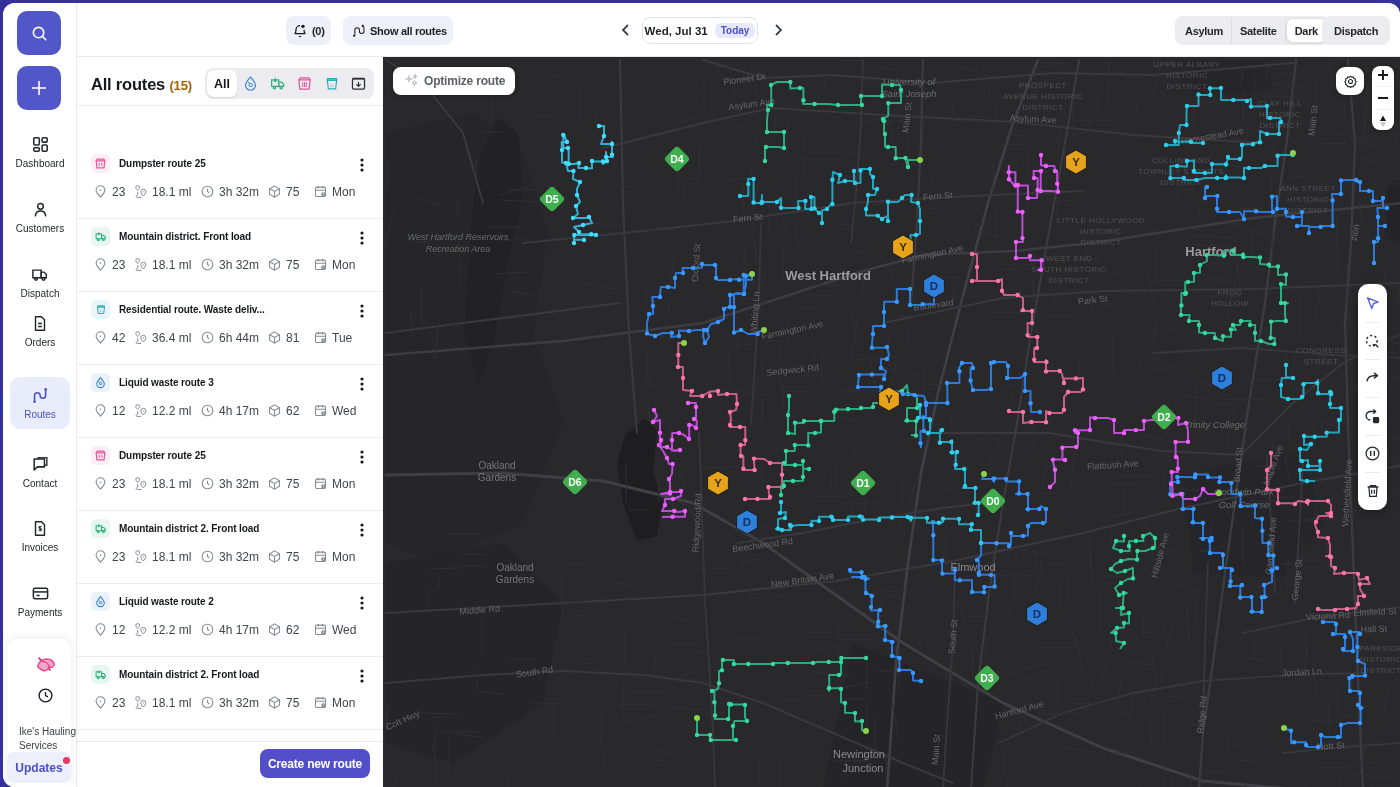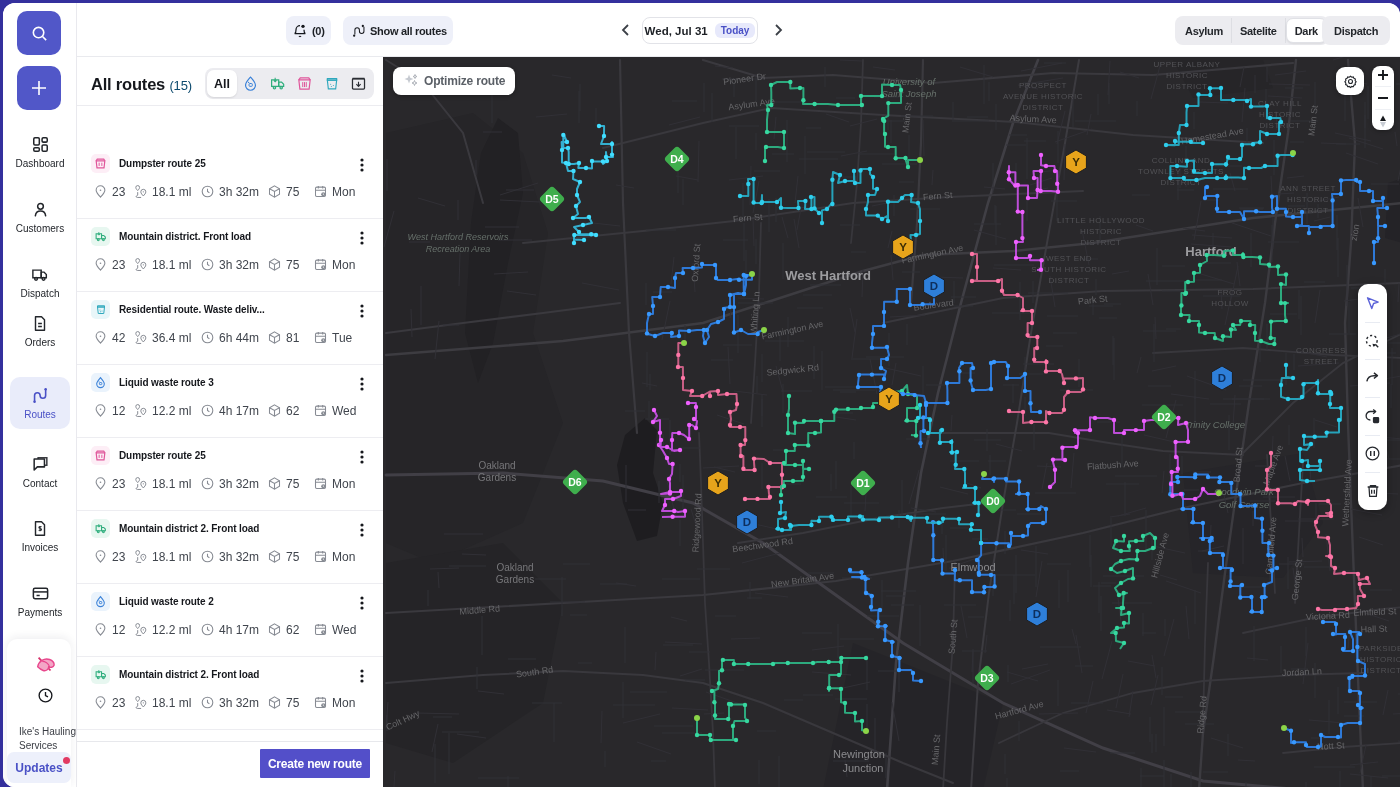--- a/index.html
+++ b/index.html
@@ -23,37 +23,37 @@
 .seg .opt{padding:0 7px;height:25px;display:flex;align-items:center;border-radius:7px;letter-spacing:-.3px}
 .seg .sel{background:#fff;border:1px solid #e0e1e6;box-shadow:0 1px 2px rgba(0,0,0,.08)}
 .lbtn{position:absolute;top:13px;height:29px;background:#eef0f9;border-radius:8px;display:flex;align-items:center;gap:4px;padding:0 6px;font-size:11px;font-weight:bold;color:#1d2025;white-space:nowrap;letter-spacing:-.3px}
 .datebox{position:absolute;left:565px;top:14px;width:116px;height:27px;border:1px solid #e2e3e8;border-radius:8px;display:flex;align-items:center;justify-content:center;gap:7px;font-size:11.5px;font-weight:bold;color:#1d2025;white-space:nowrap}
 .today{background:#e7e9fb;color:#4a51c6;font-size:10px;font-weight:bold;padding:2px 6px;border-radius:6px}
 .chev{position:absolute;top:20px;width:14px;height:14px;color:#3c4047}
 
 #panel{position:absolute;left:74px;top:54px;width:306px;bottom:0;background:#fff;z-index:3}
 #phead{position:absolute;left:0;right:0;top:0;height:49px;border-bottom:1px solid #ececf0}
 #ptitle{position:absolute;left:14px;top:18px;font-size:16.5px;font-weight:bold;color:#16181d;letter-spacing:-.2px}
-#ptitle span{font-size:13px;font-weight:normal;color:#0c4a6e}
+#ptitle span{font-size:13px;font-weight:bold;color:#a16207}
 #filters{position:absolute;right:9px;top:11px;height:31px;background:#ececf0;border-radius:8px;display:flex;align-items:center;padding:2px}
 #filters .fall{width:30px;height:27px;background:#fff;border-radius:7px;box-shadow:0 1px 2px rgba(0,0,0,.1);display:flex;align-items:center;justify-content:center;font-size:12.5px;font-weight:bold;color:#16181d}
 #filters .fi{width:27px;height:27px;display:flex;align-items:center;justify-content:center}
 #psearch svg{flex:none}
 #psearch{position:absolute;left:0;right:0;top:50px;height:39px;border-bottom:1px solid #ececf0;display:flex;align-items:center;padding:0 14px;gap:8px;color:#9ca0a8;font-size:11px;white-space:nowrap;overflow:hidden}
 #cards{position:absolute;left:0;right:0;top:89px;bottom:46px;overflow:hidden}
 .card{position:absolute;left:0;right:0;height:73px;border-bottom:1px solid #ededf1}
 .crow1{position:absolute;left:14px;top:8px;display:flex;align-items:center;gap:9px}
 .cbadge{width:19px;height:19px;border-radius:5px;display:flex;align-items:center;justify-content:center}
 .ctitle{font-size:10px;font-weight:bold;color:#16181d;letter-spacing:-.1px}
 .kebab{position:absolute;right:12px;top:8px;width:18px;height:22px;display:flex;align-items:center;justify-content:center}
 .crow2{position:absolute;left:0px;top:38px;height:16px;color:#40454d;font-size:12px}
 .crow2 svg{margin-right:4px;vertical-align:-3px}
 .crow2 .st{white-space:nowrap}
 #pfoot{position:absolute;left:0;right:0;bottom:0;height:46px;background:#fff;border-top:1px solid #e7e8ec}
-#newroute{position:absolute;right:13px;top:7px;width:110px;height:29px;background:#534fc9;color:#fff;border-radius:1px;font-size:12px;font-weight:bold;display:flex;align-items:center;justify-content:center;letter-spacing:-.2px}
+#newroute{position:absolute;right:13px;top:7px;width:110px;height:29px;background:#534fc9;color:#fff;border-radius:8px;font-size:12px;font-weight:bold;display:flex;align-items:center;justify-content:center;letter-spacing:-.2px}
 
 #map{position:absolute;left:380px;top:54px;right:0;bottom:0;background:#29282b}
 #optimize{position:absolute;left:10px;top:10px;height:28px;background:#fff;border-radius:8px;box-shadow:0 1px 4px rgba(0,0,0,.3);display:flex;align-items:center;gap:5px;padding:0 10px;font-size:12px;font-weight:bold;color:#5b6067;letter-spacing:-.2px;z-index:6}
 #gearbtn{position:absolute;right:36px;top:10px;width:28px;height:28px;background:#fff;border-radius:9px;box-shadow:0 1px 4px rgba(0,0,0,.3);display:flex;align-items:center;justify-content:center;z-index:6}
 #zoomstack{position:absolute;right:6px;top:9px;width:22px;height:64px;background:#fff;border-radius:8px;box-shadow:0 1px 4px rgba(0,0,0,.3);z-index:6;display:flex;flex-direction:column;align-items:center;justify-content:space-around}
 #zoomstack .zdiv{width:16px;height:1px;background:#eef0f4}
 #rtools{position:absolute;right:13px;top:227px;width:29px;height:226px;background:#fff;border-radius:10px;box-shadow:0 2px 8px rgba(0,0,0,.35);z-index:6;display:flex;flex-direction:column;align-items:center;justify-content:space-around;padding:6px 0}
 #rtools .tdiv{width:15px;height:1px;background:#e8ebf2}
 </style>
 </head>

